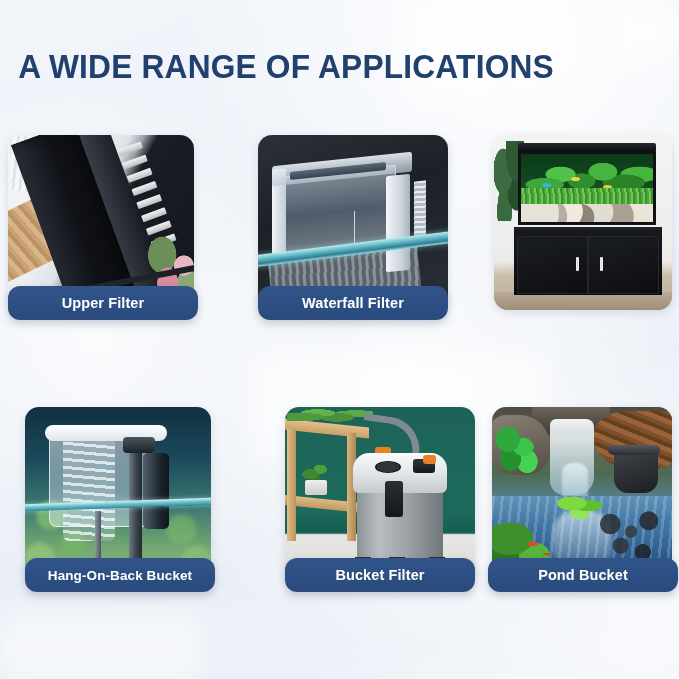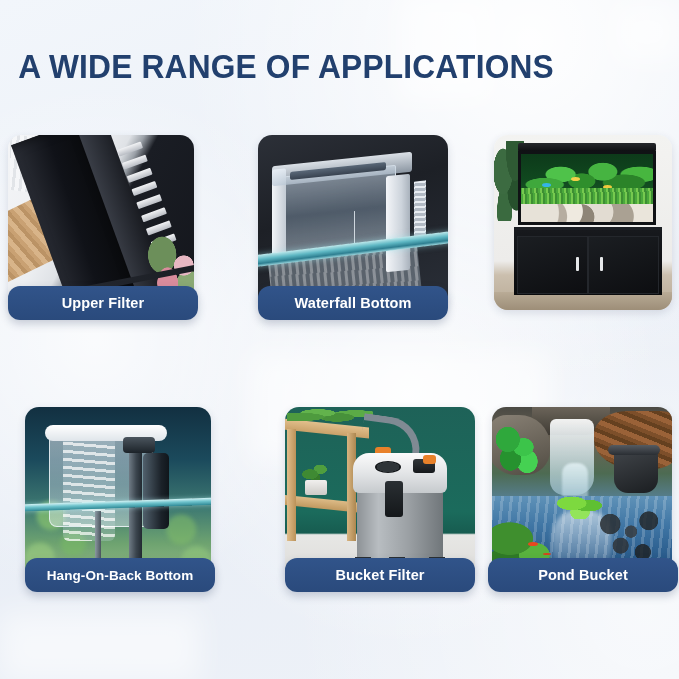--- a/index.html
+++ b/index.html
@@ -623,21 +623,21 @@
             <div class="s2-under"></div>
             <div class="s2-body"></div>
             <div class="s2-col-l"></div>
             <div class="s2-col-r"></div>
             <div class="s2-vent"></div>
             <div class="s2-lid"></div>
             <div class="s2-lid-dark"></div>
             <div class="s2-glass"></div>
           </div>
         </div>
-        <div class="label">Waterfall Bottom</div>
+        <div class="label">Waterfall Filter</div>
       </div>
 
       <div class="card c3">
         <div class="photo">
           <div class="scene">
             <div class="s3-room"></div>
             <div class="s3-leaf"></div>
             <div class="s3-floor"></div>
             <div class="s3-hood"></div>
             <div class="s3-tank">
@@ -673,21 +673,21 @@
             <div class="s4-box"></div>
             <div class="s4-water"></div>
             <div class="s4-top"></div>
             <div class="s4-cyl"></div>
             <div class="s4-tube"></div>
             <div class="s4-nozzle"></div>
             <div class="s4-rod"></div>
             <div class="s4-line"></div>
           </div>
         </div>
-        <div class="label">Hang-On-Back Bottom</div>
+        <div class="label">Hang-On-Back Bucket</div>
       </div>
 
       <div class="card c5">
         <div class="photo">
           <div class="scene">
             <div class="s5-bg"></div>
             <div class="s5-shelf">
               <div class="top"></div>
                 <div class="mid"></div>
               <div class="leg1"></div>

